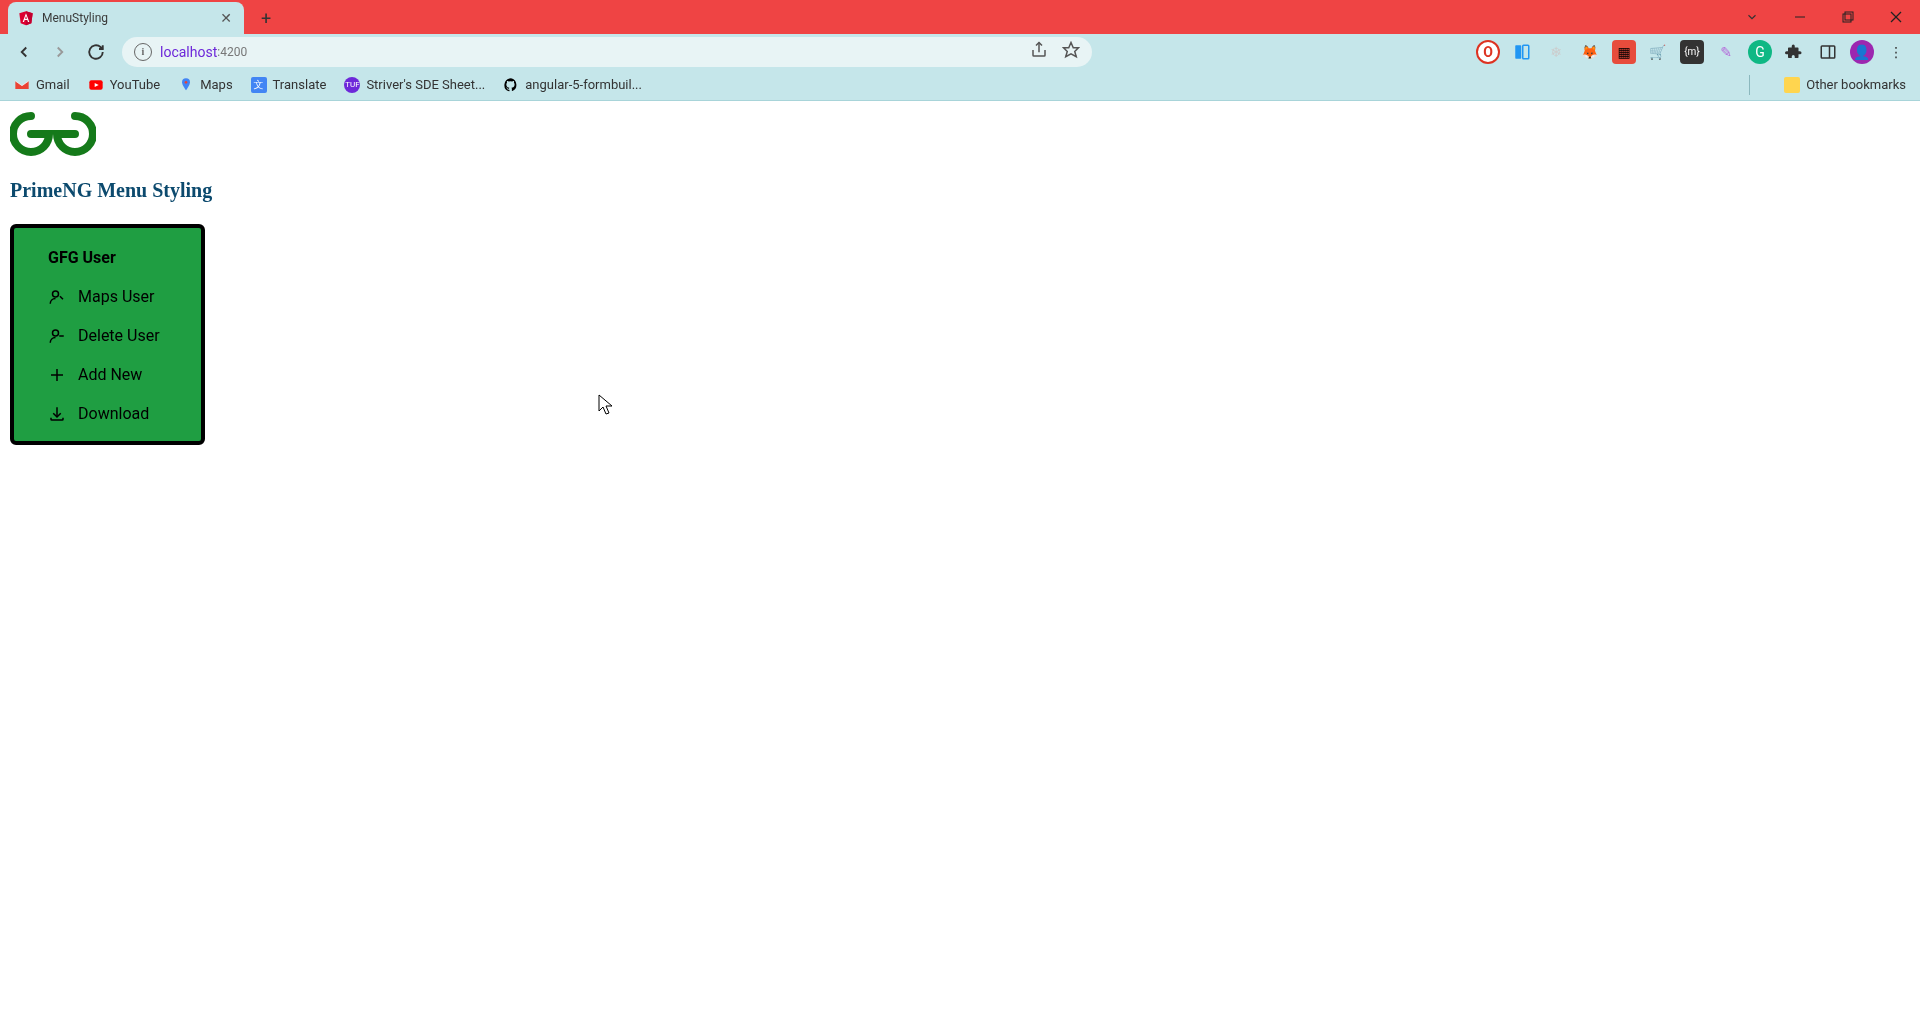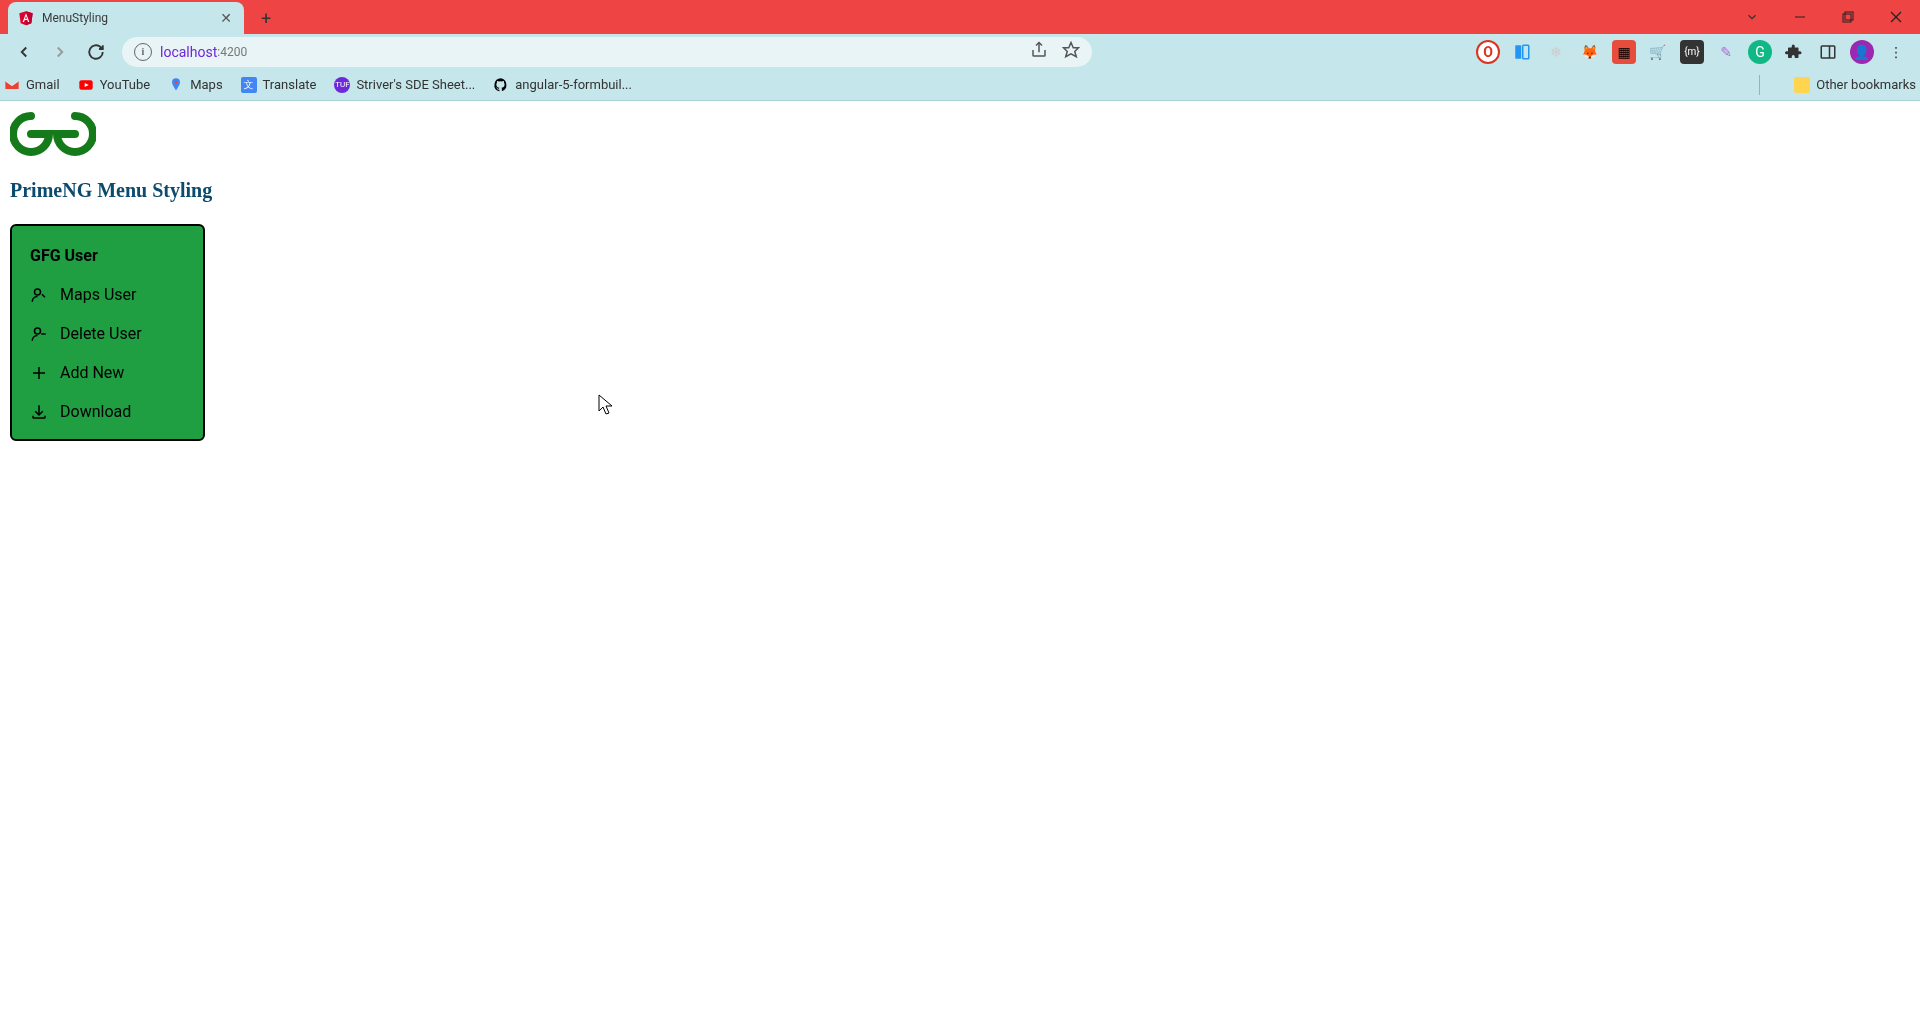--- a/index.html
+++ b/index.html
@@ -21,34 +21,34 @@
     .nav-btn.disabled { color: #999; }
     .address-bar { flex: 1; height: 30px; background: #e8f4f5; border-radius: 15px; display: flex; align-items: center; padding: 0 12px; margin: 0 6px; max-width: 970px; }
     .info-icon { width: 18px; height: 18px; border: 1px solid #666; border-radius: 50%; display: flex; align-items: center; justify-content: center; font-size: 10px; color: #666; margin-right: 8px; font-family: serif; font-weight: bold; }
     .url-host { color: #6d28d9; font-size: 14px; }
     .url-port { color: #777; font-size: 12px; }
     .addr-right { margin-left: auto; display: flex; align-items: center; gap: 14px; }
     .addr-icon { color: #555; cursor: pointer; }
     .toolbar-right { display: flex; align-items: center; gap: 10px; margin-left: auto; padding-right: 4px; }
     .ext-icon { width: 24px; height: 24px; display: flex; align-items: center; justify-content: center; border-radius: 4px; cursor: pointer; font-size: 14px; }
     
-    .bookmarks-bar { height: 32px; background: #c5e6ea; display: flex; align-items: center; padding: 0 4px; gap: 18px; border-bottom: 1px solid #a8d4d9; }
+    .bookmarks-bar { height: 32px; background: #c5e6ea; display: flex; align-items: center; padding: 0 14px; gap: 18px; border-bottom: 1px solid #a8d4d9; }
     .bookmark { display: flex; align-items: center; gap: 6px; font-size: 13px; color: #333; cursor: pointer; }
     .bm-icon { width: 16px; height: 16px; display: flex; align-items: center; justify-content: center; border-radius: 2px; }
     .bookmarks-right { margin-left: auto; display: flex; align-items: center; gap: 24px; }
     .bm-divider { width: 1px; height: 20px; background: #8bb8be; margin-right: 10px; }
     
     
     .page { background: #fff; padding: 10px; }
     .logo-row { display: flex; align-items: center; gap: 8px; margin-bottom: 18px; }
     .gfg-logo { color: #157a1a; }
     .gfg-text { font-family: "Times New Roman", serif; font-size: 42px; font-weight: bold; font-style: italic; color: #157a1a; }
     .subtitle { font-family: "Times New Roman", serif; font-size: 20px; font-weight: bold; color: #0c4a6e; margin-bottom: 22px; }
     
-    .menu { width: 195px; background: #1f9e42; border: 2px solid #000000; border-radius: 6px; padding: 8px 0; }
+    .menu { width: 195px; background: #1f9e42; border: 4px solid #000000; border-radius: 6px; padding: 8px 16px; }
     .menu-header { font-weight: 700; font-size: 16px; color: #000; padding: 12px 18px 10px; }
     .menu-item { display: flex; align-items: center; gap: 12px; padding: 10px 18px; color: #000; cursor: pointer; font-size: 16px; }
     .mi-icon { width: 18px; height: 18px; display: flex; align-items: center; justify-content: center; }
     
     .cursor { position: absolute; left: 598px; top: 394px; pointer-events: none; }
   </style>
 </head>
 <body>
 
 <div class="browser">

